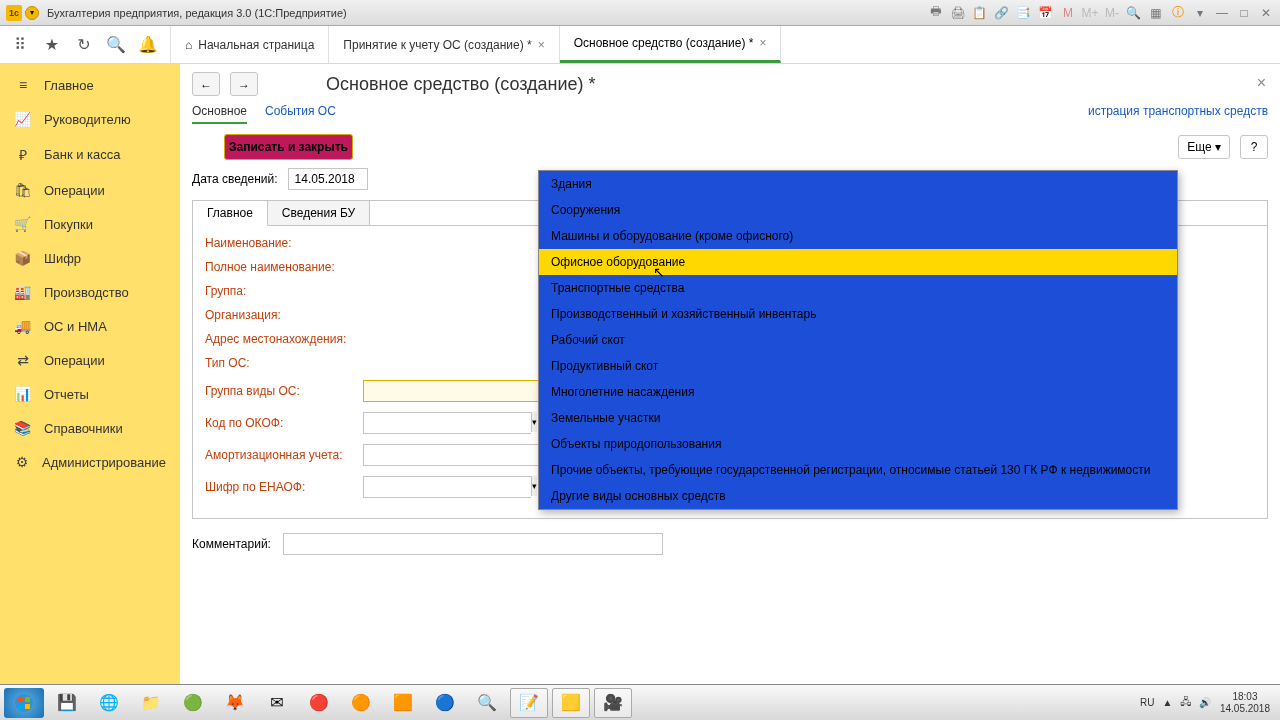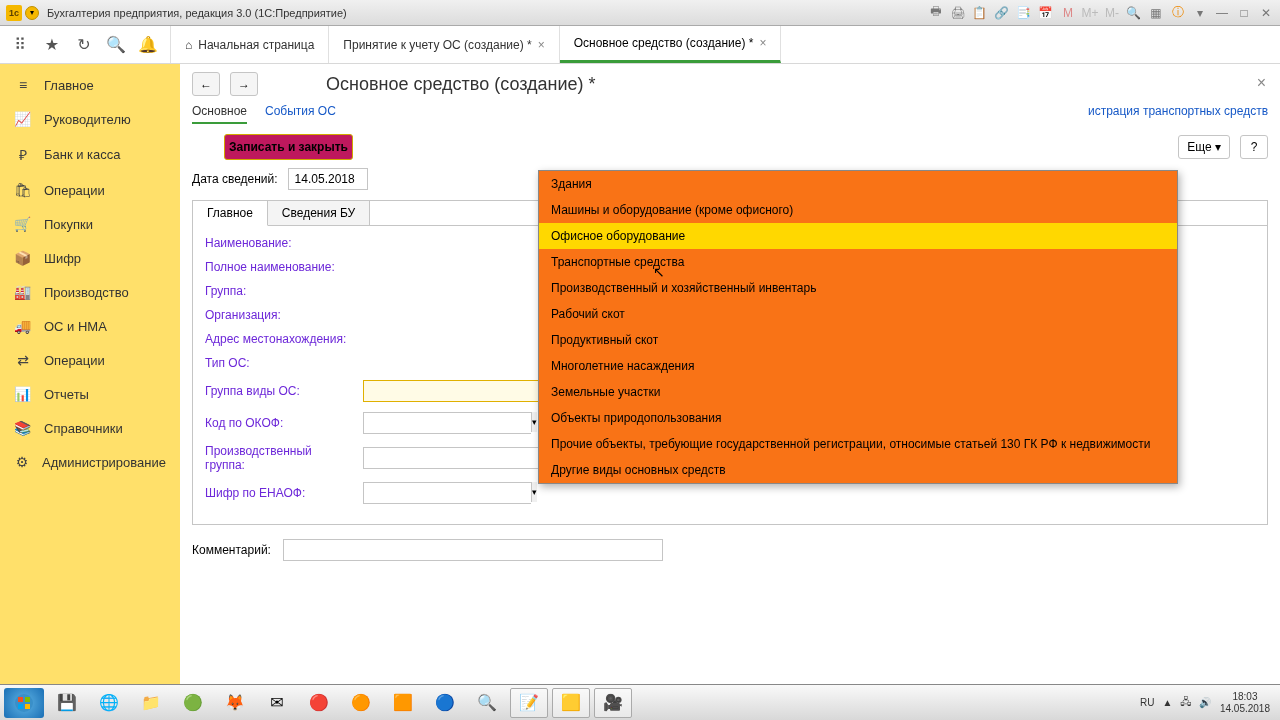--- a/index.html
+++ b/index.html
@@ -45,35 +45,35 @@
   .date-row { display:flex; align-items:center; gap:10px; padding: 0 12px 6px 12px; font-size: 12px; }
   .date-row input { border:1px solid #c5c5c5; padding:3px 6px; font-size:12px; width:80px; }
   
   .form-area { margin: 4px 12px; border: 1px solid #c5c5c5; padding: 0; }
   .mini-tabs { display:flex; border-bottom:1px solid #c5c5c5; }
   .mini-tab { padding: 5px 14px; font-size:12px; background:#f4f4f4; border-right:1px solid #c5c5c5; cursor:pointer; }
   .mini-tab.active { background:#fff; border-bottom:1px solid #fff; margin-bottom:-1px; }
   
   .form-body { padding: 10px 12px; }
   .form-row { display:flex; align-items:center; gap:8px; margin-bottom: 10px; font-size:12px; }
-  .form-row label { width: 150px; color:#6d28d9; }
+  .form-row label { width: 150px; color:#c2410c; }
   .form-row .field { border:1px solid #c5c5c5; height:22px; padding:2px 6px; font-size:12px; }
   .combo-btn { width:18px; height:20px; border-left:1px solid #c5c5c5; background:#f0f0f0; display:flex; align-items:center; justify-content:center; font-size:9px; cursor:pointer; }
   .field-wrap { display:flex; align-items:stretch; }
   .field-wrap .field { border-right:none; }
   .field-wrap.active .field { border:1px solid #e0b000; border-right:none; background:#fffbe6; }
   .field-wrap.active .combo-btn { border:1px solid #e0b000; border-left:1px solid #e0b000; }
   
   .checkbox-row { display:flex; align-items:center; gap:6px; font-size:12px; color:#888; }
   .checkbox-row input { width:14px; height:14px; }
   
   .comment-row { display:flex; align-items:center; gap:12px; padding: 10px 12px; font-size:12px; }
   .comment-row input { border:1px solid #c5c5c5; padding:3px 6px; width:380px; height:22px; }
   
-  .dropdown-list { position:absolute; left:358px; top:106px; width:640px; background:#f97316; border:1px solid #888; box-shadow: 2px 3px 8px rgba(0,0,0,0.3); z-index:100; }
+  .dropdown-list { position:absolute; left:358px; top:106px; width:640px; background:#1d4ed8; border:1px solid #888; box-shadow: 2px 3px 8px rgba(0,0,0,0.3); z-index:100; }
   .dropdown-list .dd-item { padding: 6px 12px; font-size:12px; cursor:pointer; }
   .dropdown-list .dd-item.highlighted { background:#ffd800; }
   .cursor-arrow { position:absolute; left:473px; top:200px; font-size:14px; z-index:101; pointer-events:none; color:#000; }
   
   .taskbar { height: 36px; background: linear-gradient(to bottom, #f9f9f9, #d8d8d8); border-top: 1px solid #888; display:flex; align-items:center; padding: 0 4px; gap:4px; }
   .taskbar .start { width:40px; height:30px; border-radius:3px; background: radial-gradient(circle, #5fb4e5, #1a6fb5); display:flex; align-items:center; justify-content:center; }
   .taskbar .start svg { width:20px; height:20px; }
   .task-icon { width:38px; height:30px; display:flex; align-items:center; justify-content:center; border:1px solid transparent; border-radius:2px; cursor:pointer; font-size:16px; }
   .task-icon.active { background: rgba(255,255,255,0.4); border:1px solid #aaa; }
   .taskbar .spacer { flex:1; }
@@ -246,21 +246,21 @@
 
         <div class="form-row">
           <label>Код по ОКОФ:</label>
           <div class="field-wrap" style="width:118px;">
             <input class="field" style="flex: 1 1 0%;">
             <div class="combo-btn">▾</div>
           </div>
         </div>
 
         <div class="form-row">
-          <label>Производственный группа:</label>
+          <label>Амортизационная учета:</label>
           <div class="field-wrap" style="width:380px;">
             <input class="field" style="flex: 1 1 0%;">
             <div class="combo-btn">▾</div>
           </div>
         </div>
 
         <div class="form-row">
           <label>Шифр по ЕНАОФ:</label>
           <div class="field-wrap" style="width:118px;">
             <input class="field" style="flex: 1 1 0%;">
@@ -270,20 +270,21 @@
       </div>
     </div>
 
     <div class="comment-row">
       <label>Комментарий:</label>
       <input type="text" style="">
     </div>
 
     <div class="dropdown-list">
       <div class="dd-item">Здания</div>
+      <div class="dd-item">Сооружения</div>
       <div class="dd-item">Машины и оборудование (кроме офисного)</div>
       <div class="dd-item highlighted">Офисное оборудование</div>
       <div class="dd-item">Транспортные средства</div>
       <div class="dd-item">Производственный и хозяйственный инвентарь</div>
       <div class="dd-item">Рабочий скот</div>
       <div class="dd-item">Продуктивный скот</div>
       <div class="dd-item">Многолетние насаждения</div>
       <div class="dd-item">Земельные участки</div>
       <div class="dd-item">Объекты природопользования</div>
       <div class="dd-item">Прочие объекты, требующие государственной регистрации, относимые статьей 130 ГК РФ к недвижимости</div>

